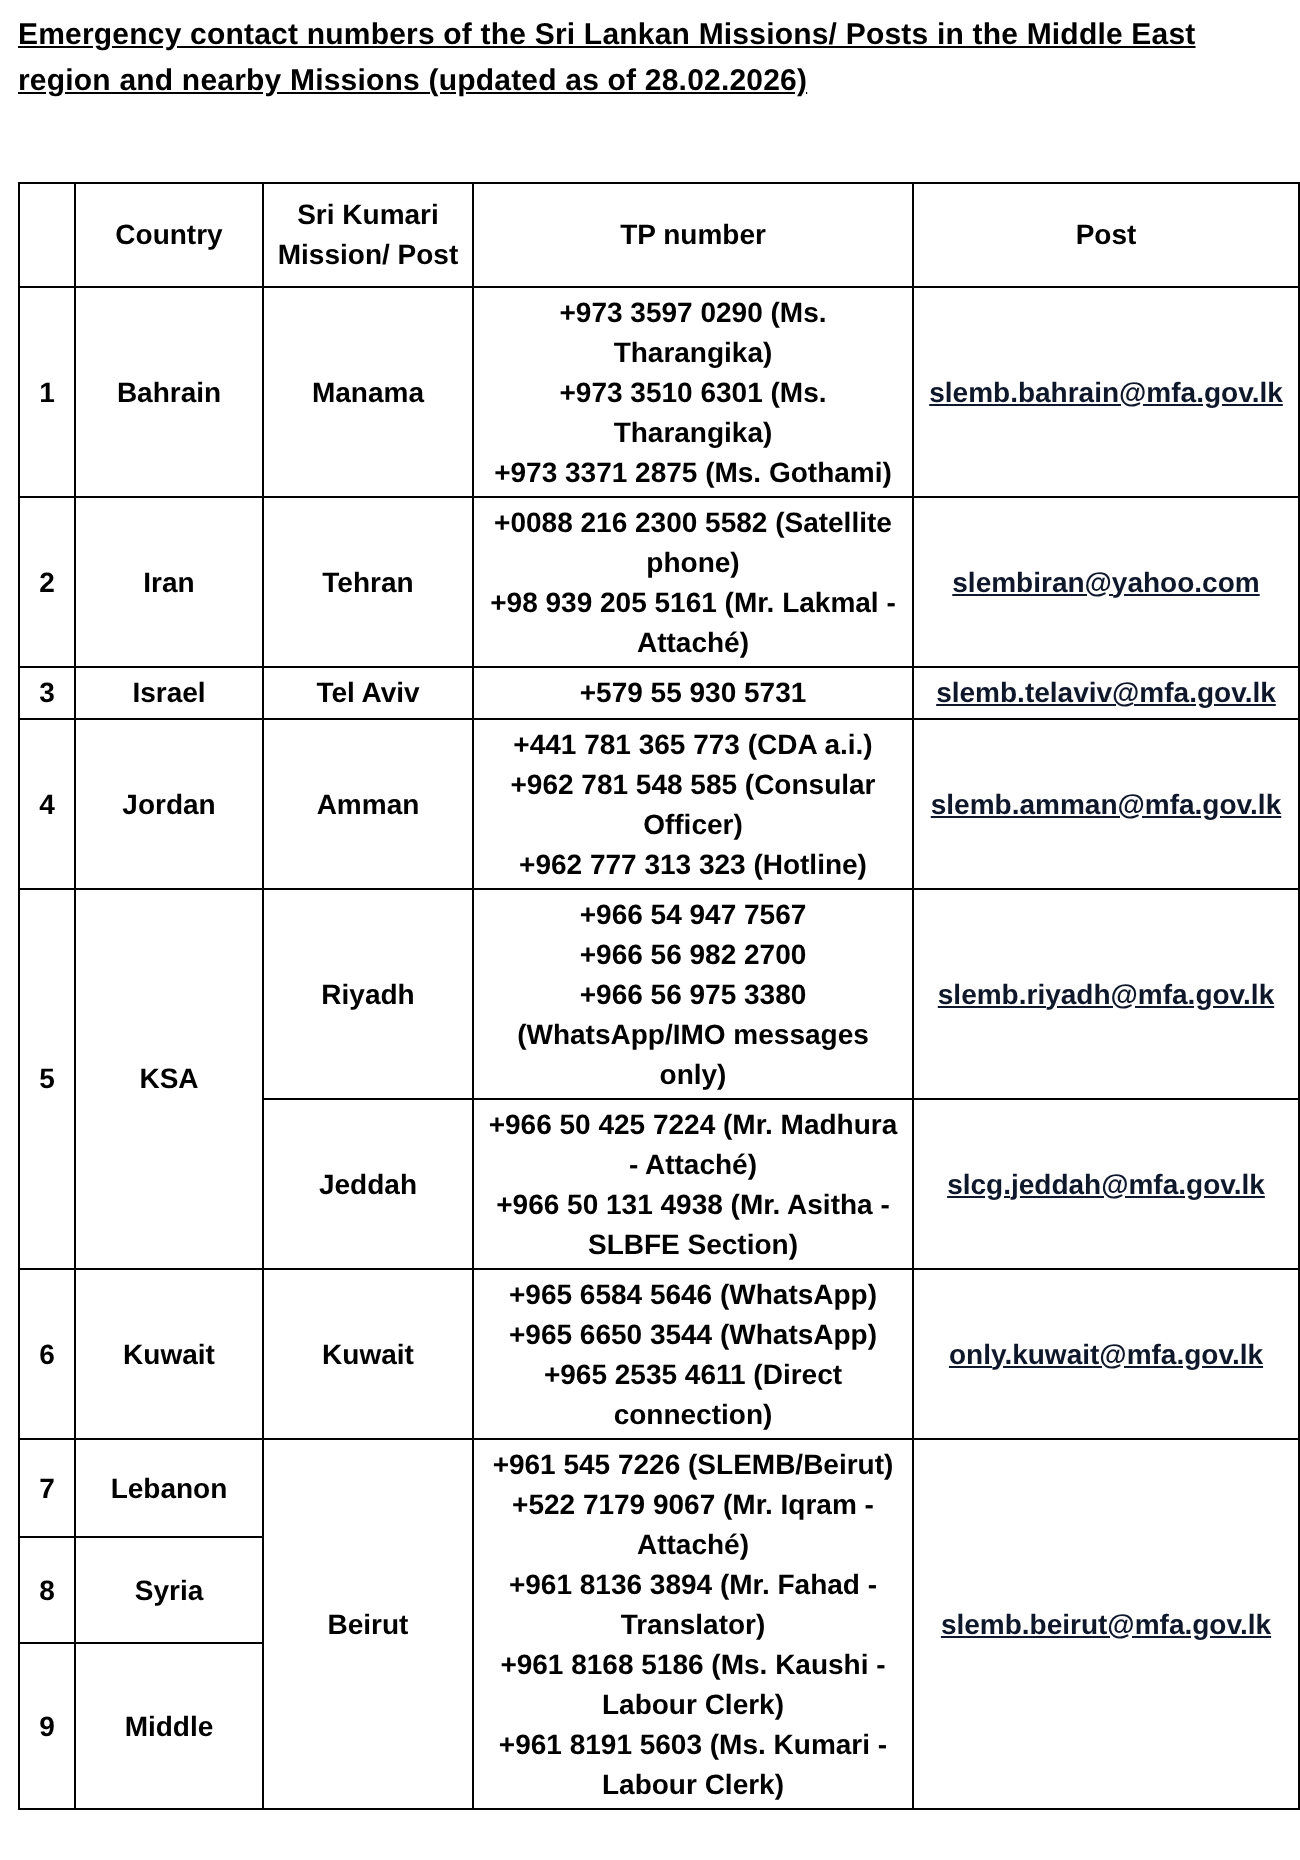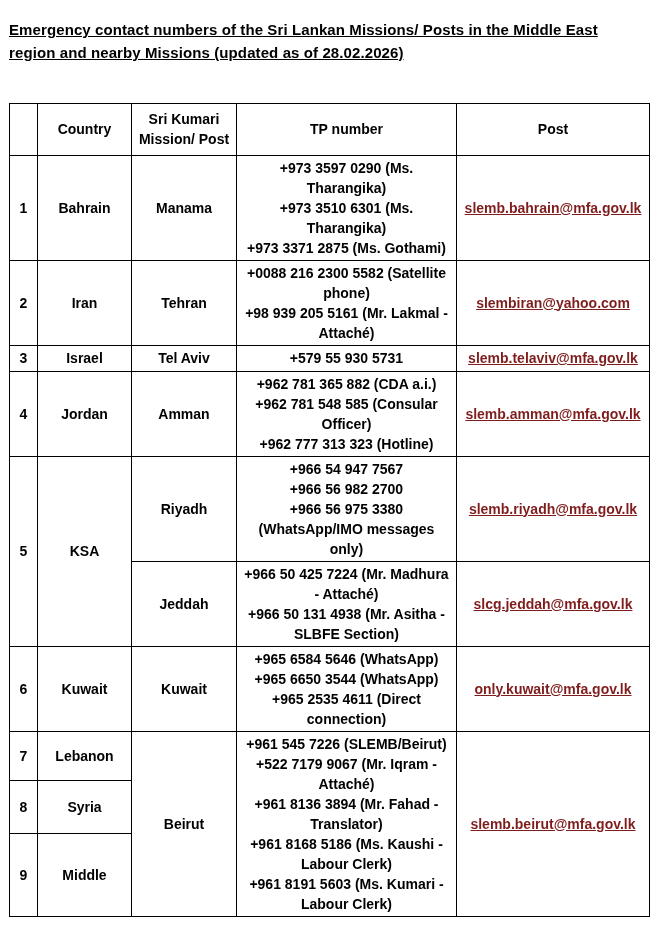--- a/index.html
+++ b/index.html
@@ -7,21 +7,21 @@
     padding: 0;
     width: 650px;
     background: #ffffff;
     color: #000000;
     font-family: "Liberation Sans", sans-serif;
   }
   .page {
     width: 650px;
     min-height: 930px;
     box-sizing: border-box;
-    padding: 18px 9px 0 9px;
+    padding: 6px 9px 0 9px;
     overflow: hidden;
   }
   .doc-title {
     font-size: 15px;
     font-weight: bold;
     line-height: 1.55;
     text-decoration: underline;
     max-width: 612px;
     letter-spacing: 0.1px;
   }
@@ -46,21 +46,21 @@
     font-weight: bold;
     height: 52px;
   }
   .col-no      { width: 28px; }
   .col-country { width: 94px; }
   .col-mission { width: 105px; }
   .col-tp      { width: 220px; }
   .col-email   { width: 193px; }
   .tp-line { display: block; }
   a.email-link {
-    color: #7f1d1d;
+    color: #0f172a;
     text-decoration: underline;
     cursor: pointer;
   }
   tr.r-lebanon > td.h-fix { height: 47px; }
   tr.r-syria   > td.h-fix { height: 50px; }
   tr.r-yemen   > td.h-fix { height: 78px; }
   tr.r-israel  > td { height: 26px; }
 </style>
 </head>
 <body>
@@ -124,21 +124,21 @@
       <td>
         <a class="email-link">slemb.telaviv@mfa.gov.lk</a>
       </td>
     </tr>
 
     <tr>
       <td>4</td>
       <td>Jordan</td>
       <td>Amman</td>
       <td>
-        <span class="tp-line">+962 781 365 882 (CDA a.i.)</span>
+        <span class="tp-line">+441 781 365 773 (CDA a.i.)</span>
         <span class="tp-line">+962 781 548 585 (Consular Officer)</span>
         <span class="tp-line">+962 777 313 323 (Hotline)</span>
       </td>
       <td>
         <a class="email-link">slemb.amman@mfa.gov.lk</a>
       </td>
     </tr>
 
     <tr>
       <td rowspan="2">5</td>

